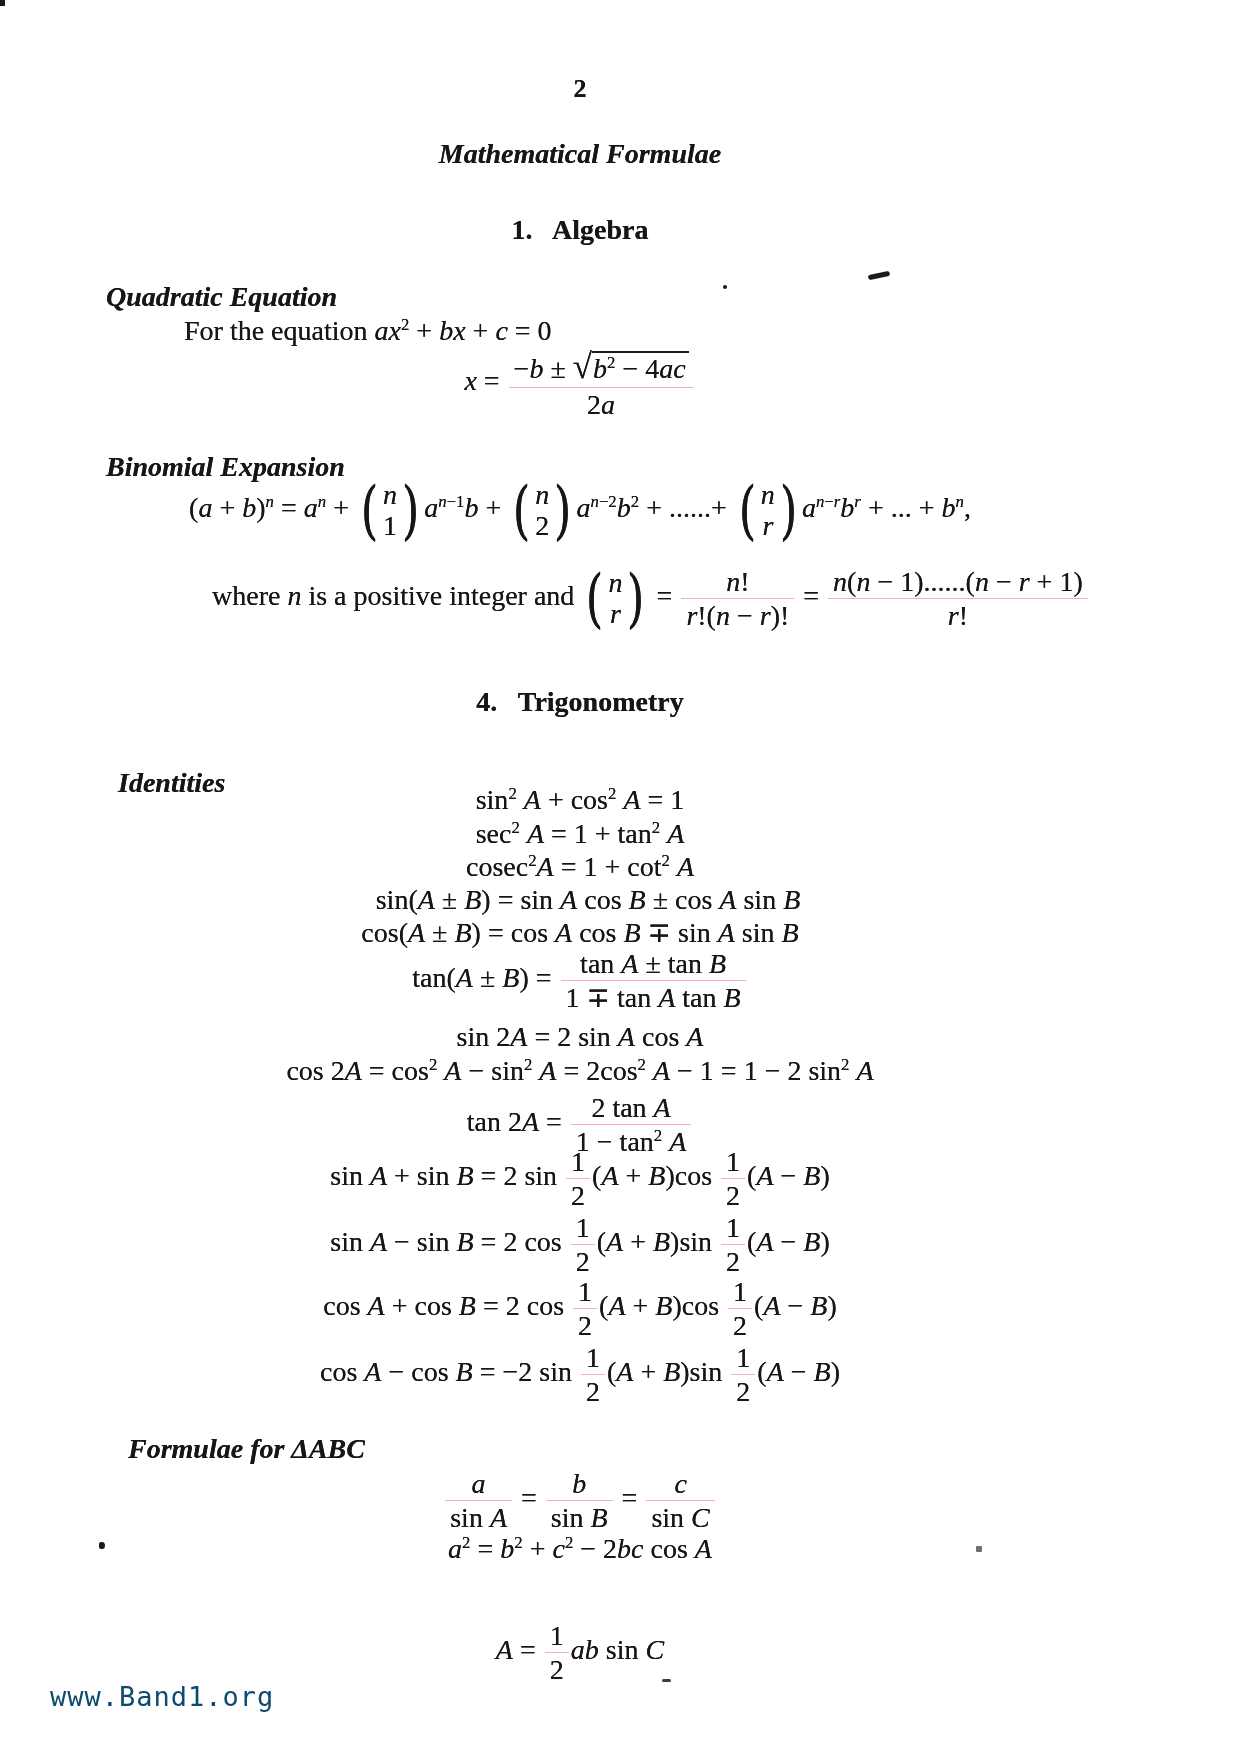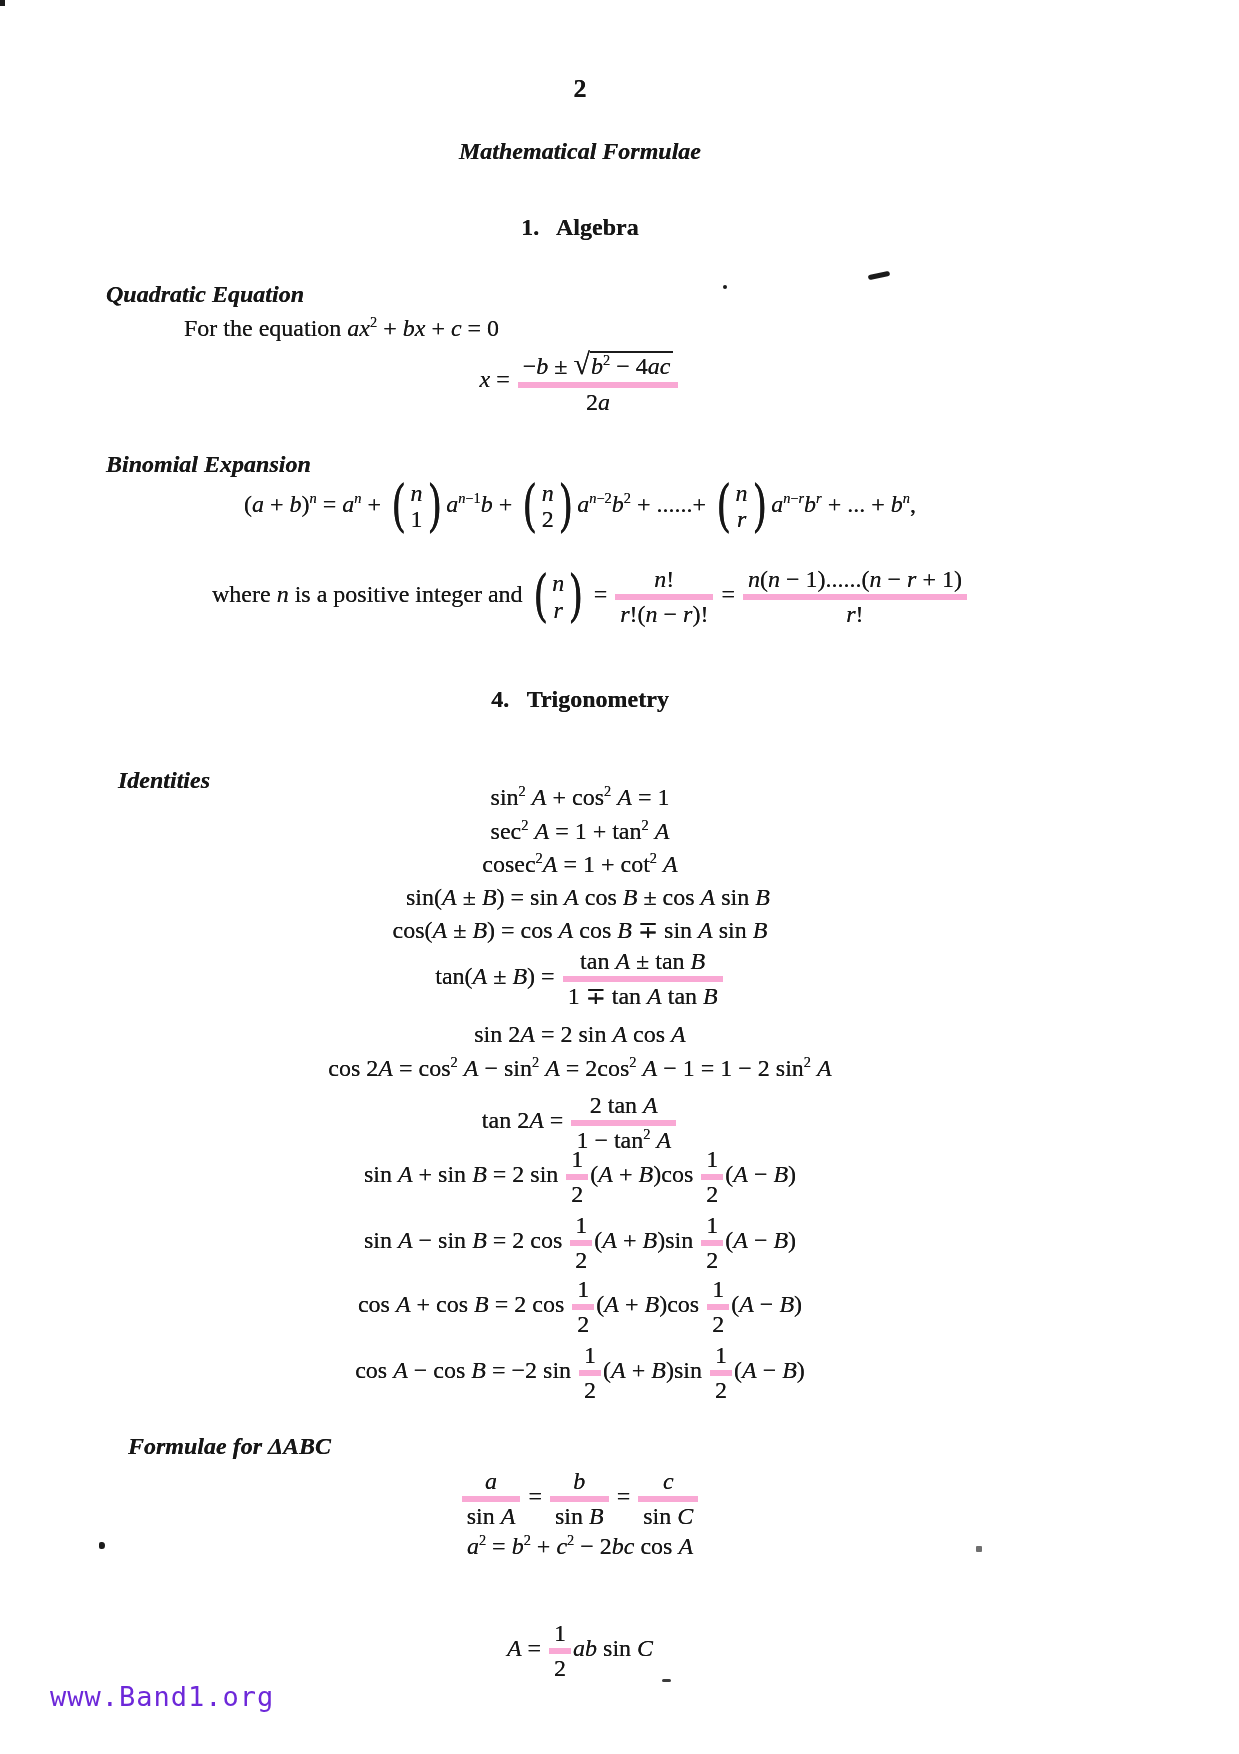--- a/index.html
+++ b/index.html
@@ -1,39 +1,39 @@
 <!DOCTYPE html>
 <html><head>
 <meta charset="utf-8">
 <style>
   html,body{margin:0;padding:0;background:#9a9a9a;}
   .page{
     position:relative;width:1239px;height:1754px;margin:0 auto;background:#ffffff;
     font-family:"Liberation Serif", serif;color:#161616;overflow:hidden;
   }
   .scan{filter:blur(0.35px);}
-  .ln{position:absolute;font-size:24px;line-height:1.15;white-space:nowrap;text-shadow:0 0 0.6px #2a2a2a;}
+  .ln{position:absolute;font-size:28px;line-height:1.15;white-space:nowrap;text-shadow:0 0 0.6px #2a2a2a;}
   .c{left:0;width:1160px;text-align:center;}
   .bold{font-weight:bold;}
   .it{font-style:italic;}
   .pre{white-space:pre;}
   sup{font-size:0.60em;line-height:0;vertical-align:super;}
   
   .fr{display:inline-block;vertical-align:middle;text-align:center;line-height:1.12;margin:0 2px;}
   .fr>.n{display:block;padding:0 5px 1px;}
-  .fr>.d{display:block;border-top:6px solid #f9a8d4;padding:1px 5px 0;}
+  .fr>.d{display:block;border-top:1px solid #f9a8d4;padding:1px 5px 0;}
   
   .bn{display:inline-flex;align-items:center;vertical-align:middle;margin:0 1px;}
   .bn .par{font-size:2.3em;font-weight:300;line-height:0.82;transform:scaleX(0.7);font-family:"DejaVu Serif",serif;}
   .bn .cl{display:inline-flex;flex-direction:column;align-items:center;line-height:1.1;padding:0 1px;}
   
   .sq{white-space:nowrap;}
   .sq .sgn{font-size:1.25em;}
   .sq .rd{border-top:2px solid #1b1b1b;padding:0 3px 0 1px;}
-  .wm{font-family:"DejaVu Sans Mono", monospace;font-size:27px;color:#6d28d9;letter-spacing:1px;text-shadow:none;}
+  .wm{font-family:"DejaVu Sans Mono", monospace;font-size:27px;color:#0c4a6e;letter-spacing:1px;text-shadow:none;}
   .spk{position:absolute;background:#1b1b1b;}
 </style>
 </head>
 <body>
 
 <div class="page">
   <div class="scan">
 
     <div class="spk" style="left:0;top:0;width:5px;height:6px;"></div>
 

